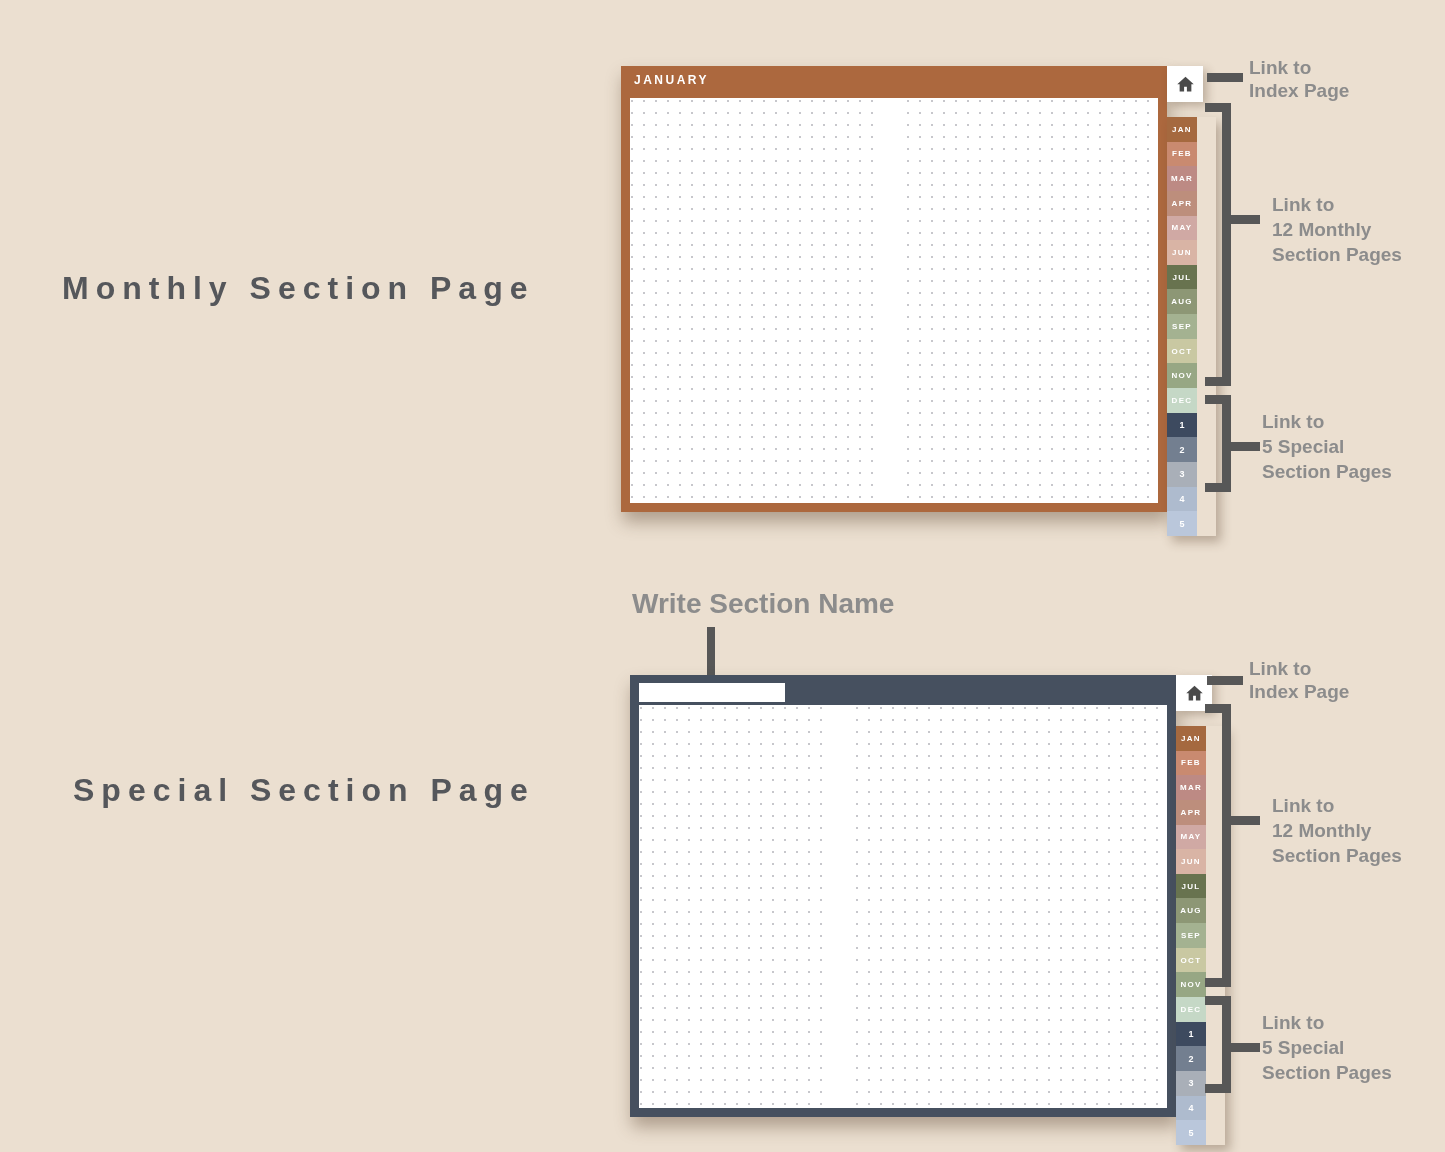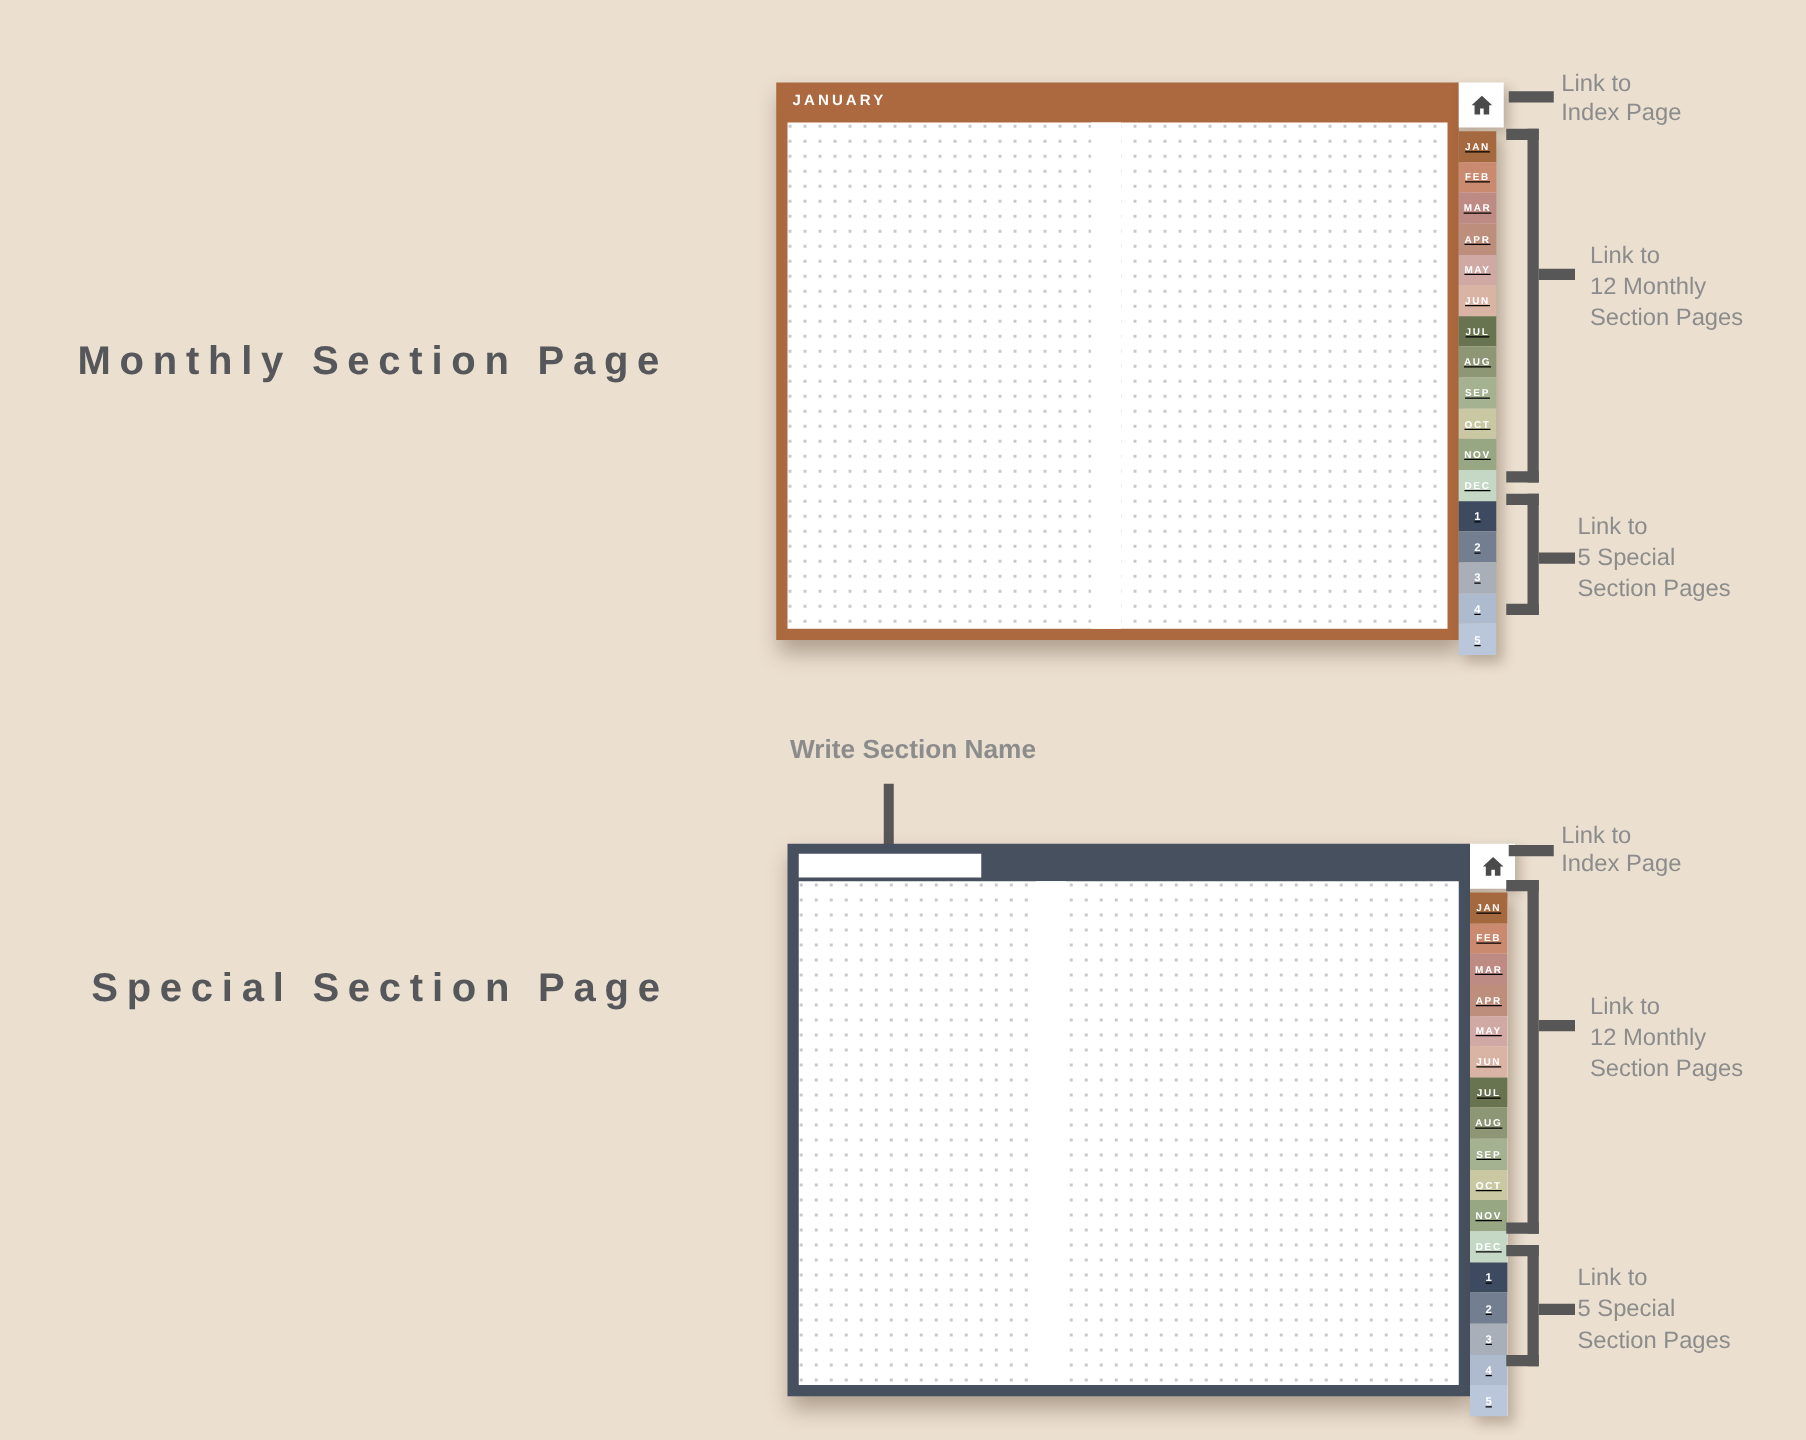--- a/index.html
+++ b/index.html
@@ -25,21 +25,21 @@
   #planner-top .gutter{left:46%;}
   #planner-bot .gutter{left:36%;}
   #name-box{position:absolute;left:9px;top:8px;width:146px;height:19px;background:#fff;}
 
   
   .rail{position:absolute;width:36px;}
   #rail-top{left:1167px;top:66px;}
   #rail-bot{left:1176px;top:675px;}
   .home-btn{width:36px;height:36px;background:#fff;display:flex;align-items:center;justify-content:center;box-shadow:4px 4px 9px rgba(80,55,35,.3);}
   .home-btn svg{width:21px;height:21px;fill:var(--home-icon);}
-  .tabs{width:30px;margin-top:3px;box-shadow:5px 6px 10px rgba(80,55,35,.32);text-decoration:underline;}
+  .tabs{width:49px;margin-top:15px;box-shadow:5px 6px 10px rgba(80,55,35,.32);}
   .tab{width:30px;height:24.65px;display:flex;align-items:center;justify-content:center;color:#fff;font-weight:bold;}
   .tab.mo{font-size:8px;letter-spacing:1.3px;}
   .tab.sp{font-size:9px;}
 
   
   .bar{position:absolute;background:var(--connector);}
   #line-index-top{left:1207px;top:73px;width:36px;height:9px;}
   #line-index-bot{left:1207px;top:676px;width:36px;height:9px;}
   #pointer-line{left:707px;top:627px;width:8px;height:62px;}
   .bracket{position:absolute;width:55px;}
@@ -51,29 +51,29 @@
   #br-months-top{left:1205px;top:103px;height:283px;}
   #br-months-top .tick{top:112px;}
   #br-specials-top{left:1205px;top:395px;height:97px;}
   #br-specials-top .tick{top:47px;}
   #br-months-bot{left:1205px;top:704px;height:283px;}
   #br-months-bot .tick{top:112px;}
   #br-specials-bot{left:1205px;top:996px;height:97px;}
   #br-specials-bot .tick{top:47px;}
 
   
-  .ann{position:absolute;color:var(--annotation-text);font-weight:normal;font-size:19px;line-height:25px;white-space:nowrap;}
+  .ann{position:absolute;color:var(--annotation-text);font-weight:bold;font-size:19px;line-height:25px;white-space:nowrap;}
   .ann span{display:block;}
   #ann-index-top{left:1249px;top:56px;line-height:23px;}
   #ann-months-top{left:1272px;top:192px;}
   #ann-specials-top{left:1262px;top:409px;}
   #ann-index-bot{left:1249px;top:657px;line-height:23px;}
   #ann-months-bot{left:1272px;top:793px;}
   #ann-specials-bot{left:1262px;top:1010px;}
-  #write-label{position:absolute;left:632px;top:588px;font-size:21px;font-weight:bold;color:var(--annotation-text);}
+  #write-label{position:absolute;left:632px;top:588px;font-size:28px;font-weight:bold;color:var(--annotation-text);}
 </style>
 </head>
 <body>
 
 <div class="canvas">
 
   <div id="title-monthly" class="big-title">Monthly Section Page</div>
   <div id="title-special" class="big-title">Special Section Page</div>
 
   <div id="planner-top" class="planner">

